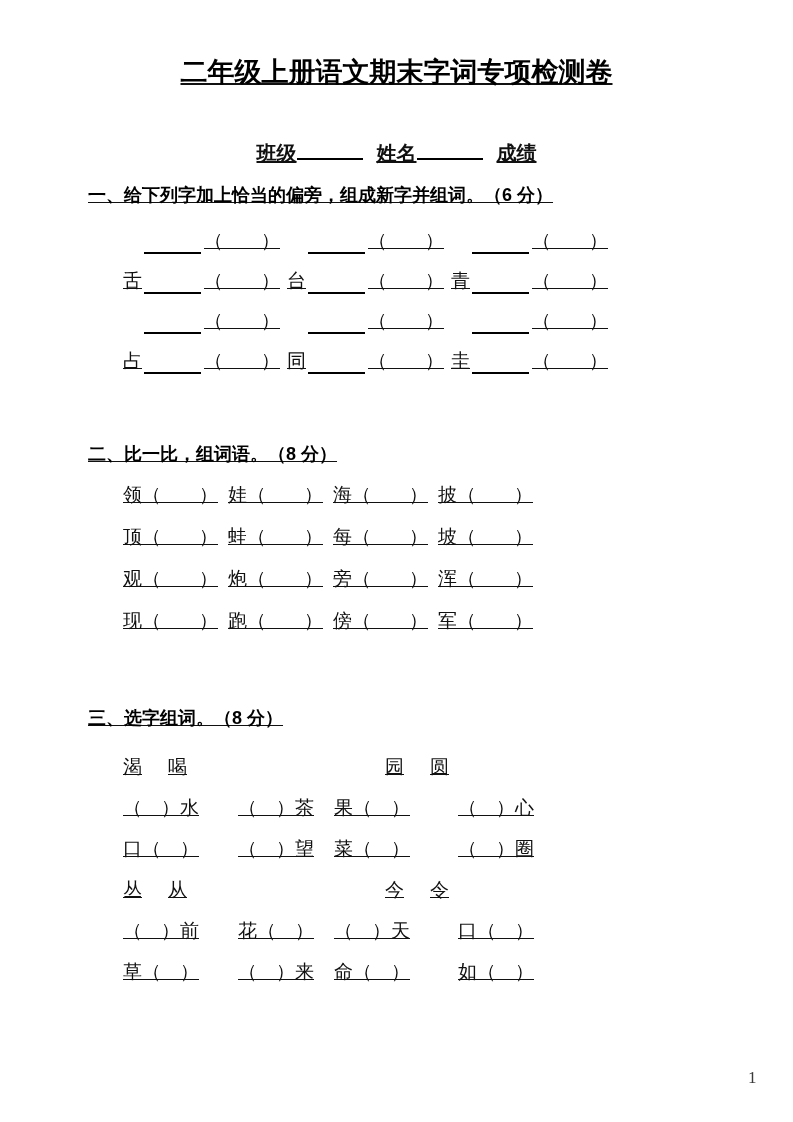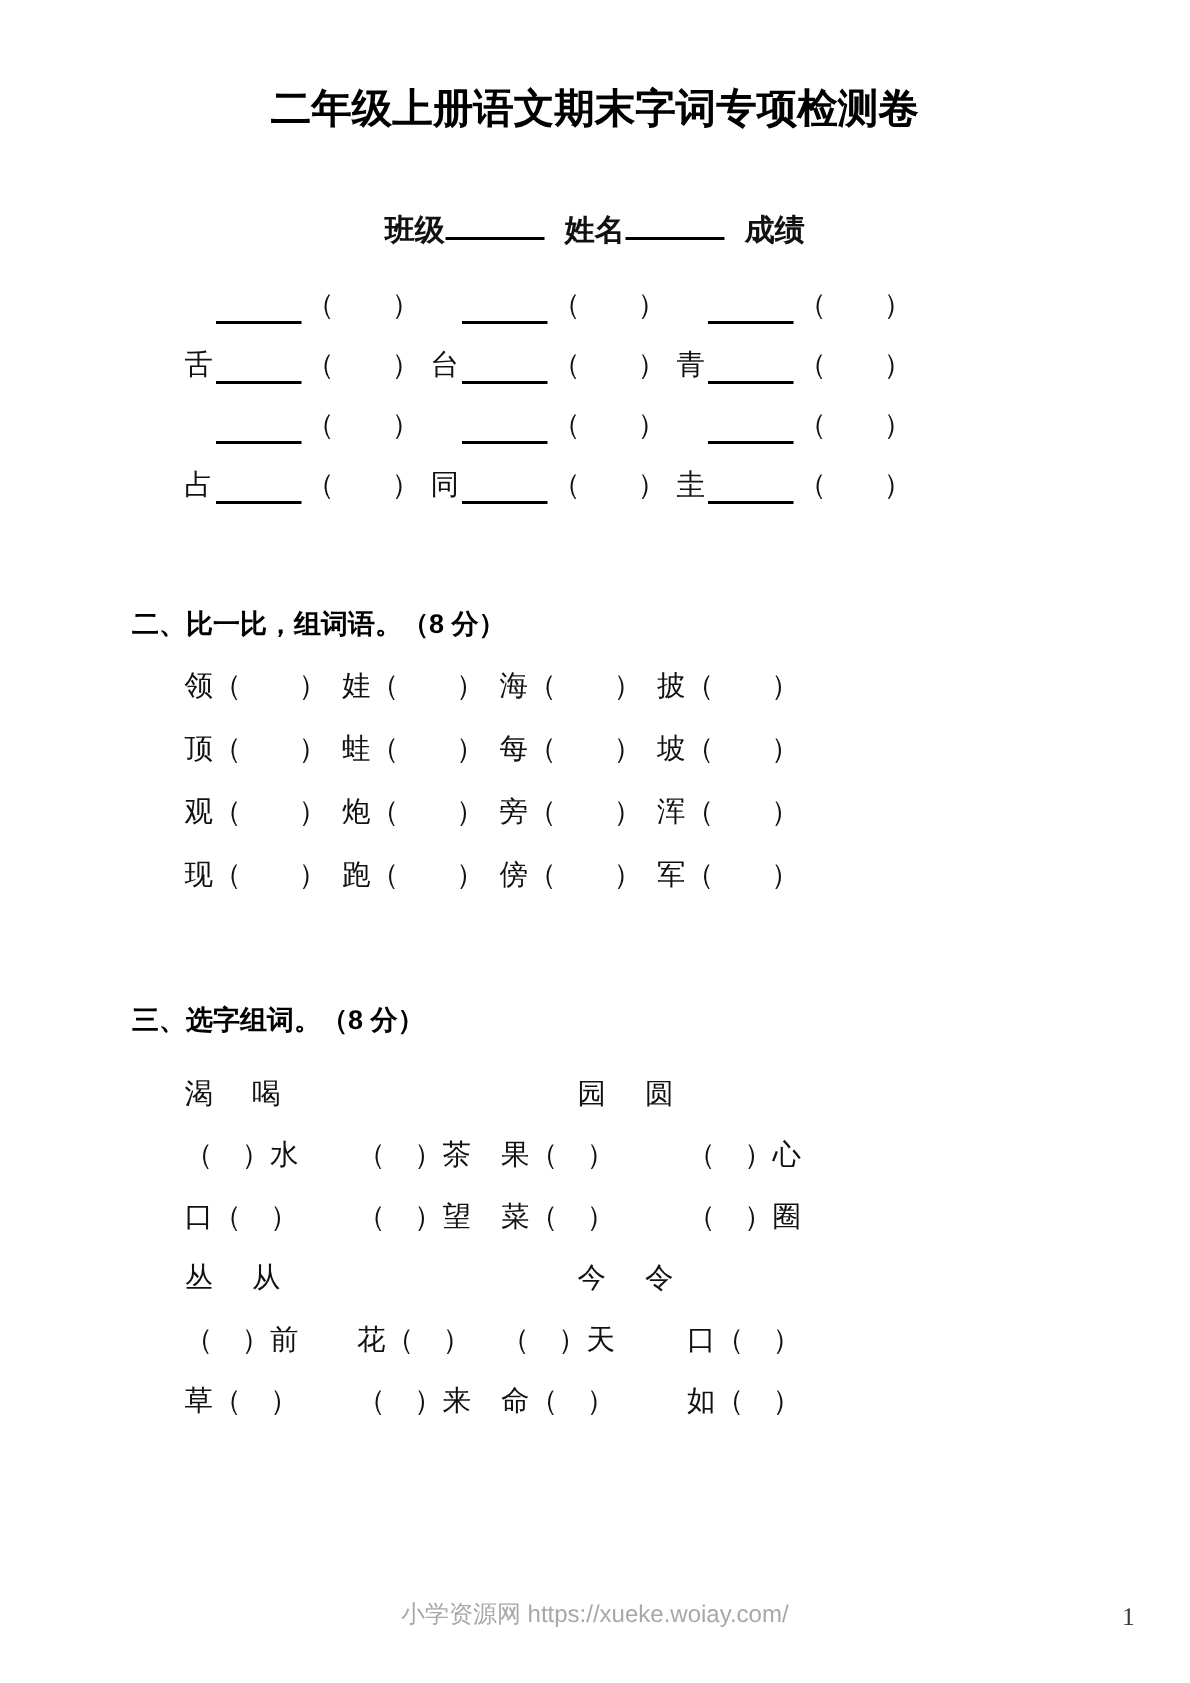--- a/index.html
+++ b/index.html
@@ -4,20 +4,21 @@
 <style>
   html, body { margin: 0; padding: 0; background: #ffffff; }
   .page {
     position: relative;
     width: 793px;
     height: 1122px;
     background: #ffffff;
     color: #111;
     font-family: "Liberation Serif", serif;
     overflow: hidden;
+    text-decoration: underline;
   }
   .title {
     margin: 54px 0 0 0;
     text-align: center;
     font-family: "Liberation Sans", sans-serif;
     font-size: 27px;
     font-weight: bold;
     color: #000;
   }
   .hdr {
@@ -92,20 +93,21 @@
 
 <div class="page">
 
   <h1 class="title">二年级上册语文期末字词专项检测卷</h1>
 
   <div class="hdr">
     <span>班级</span><span class="hblank"></span><span>姓名</span><span class="hblank"></span><span>成绩</span>
   </div>
 
   <div class="sec sec1">
+    <h2 class="heading">一、给下列字加上恰当的偏旁，组成新字并组词。（6 分）</h2>
     <div class="rows s1rows">
 
       <div class="s1row">
         <div class="s1item">
             <span class="ch"></span>
             <span class="blank"></span>
             <span class="par">（　　）</span>
           </div>
         <div class="s1item">
             <span class="ch"></span>
@@ -259,16 +261,15 @@
       <div class="s3row">
         <span class="cell c1">草（　）</span>
         <span class="cell c2">（　）来</span>
         <span class="cell c3">命（　）</span>
         <span class="cell">如（　）</span>
       </div>
 
     </div>
   </div>
 
-  <div class="footer-site">小学资源网 https://xueke.woiay.com/</div>
   <div class="footer-page">1</div>
 
 </div>
 
 </body></html>

